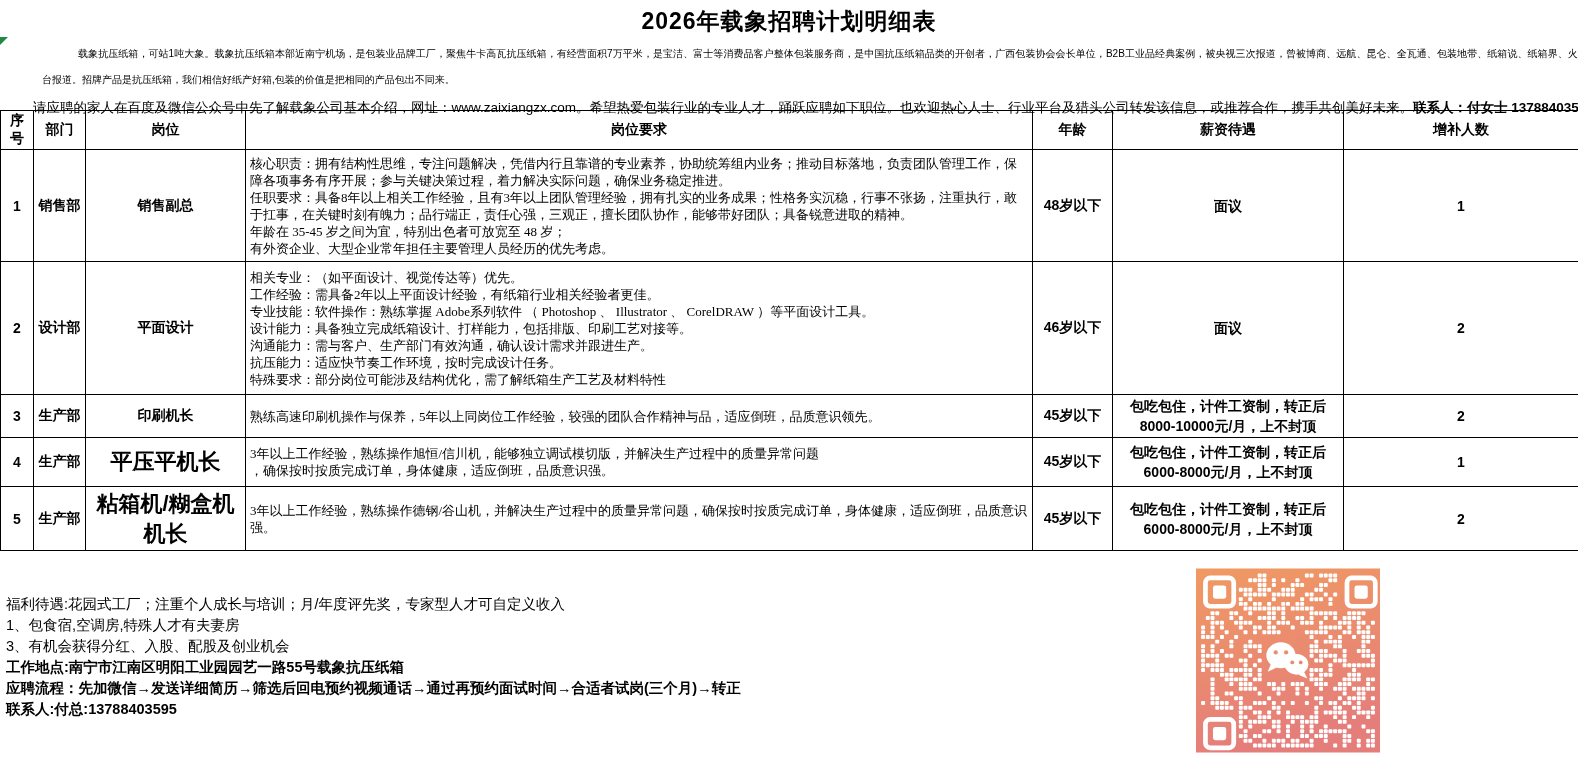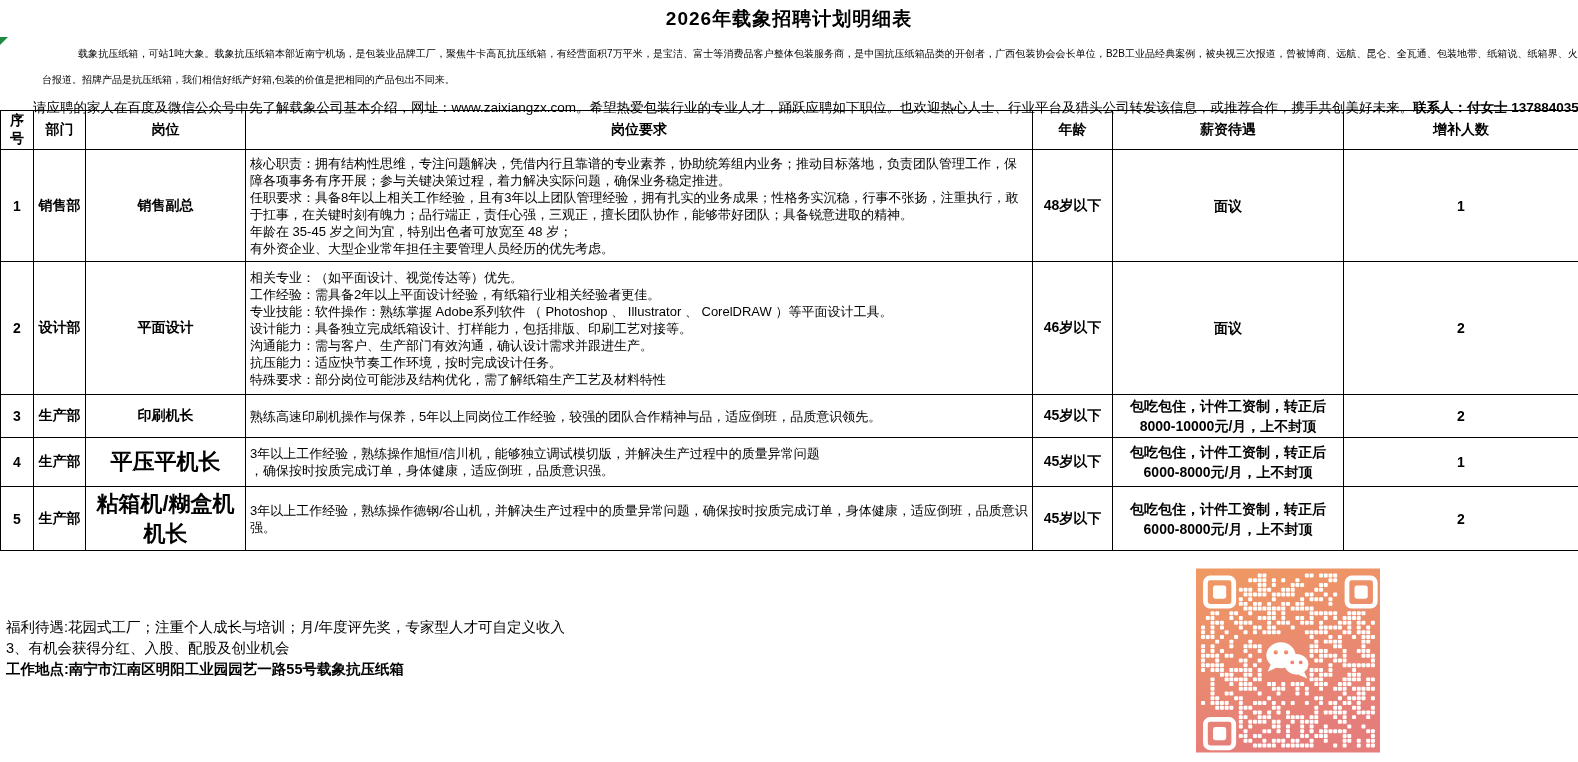--- a/index.html
+++ b/index.html
@@ -2,21 +2,21 @@
 <html><head>
 <meta charset="utf-8">
 <style>
   html,body{margin:0;padding:0;background:#fff;}
   body{
     width:1578px;height:762px;position:relative;overflow:hidden;
     font-family:"Liberation Sans","DejaVu Sans",sans-serif;color:#000;
   }
   .title{
     position:absolute;top:6px;left:0;width:1578px;text-align:center;
-    font-size:19px;font-weight:bold;letter-spacing:1px;
+    font-size:23px;font-weight:bold;letter-spacing:1px;
   }
   .err-tri{
     position:absolute;left:0;top:37px;width:0;height:0;
     border-top:8px solid #1f8a42;border-right:8px solid transparent;
   }
   .p1{
     position:absolute;top:41px;left:6px;width:1566px;
     font-size:10px;line-height:26px;text-indent:3.6em;text-align:justify;margin-left:36px;
   }
   .p2{
@@ -38,26 +38,26 @@
   tr.r3{height:43px;}
   tr.r4{height:49px;}
   tr.r5{height:64px;}
   td.no,td.dept,td.age,td.sal,td.cnt{
     font-weight:bold;text-align:center;vertical-align:middle;font-size:14px;
   }
   td.pos{font-weight:bold;text-align:center;vertical-align:middle;font-size:14px;}
   td.pos.lg{font-size:22px;}
   td.req{
     font-size:13px;line-height:17px;vertical-align:middle;
-    white-space:pre-wrap;word-break:break-all;text-align:left;padding:2px 5px;
+    white-space:pre-wrap;word-break:break-all;text-align:left;padding:2px 5px;font-family:Liberation Serif, serif;
   }
   td.sal{white-space:pre-wrap;line-height:20px;}
   .footer{
     position:absolute;top:594px;left:6px;width:1170px;
-    font-size:14.5px;line-height:21px;white-space:nowrap;margin-top:23px;
+    font-size:14.5px;line-height:21px;white-space:nowrap;
   }
   .qr{position:absolute;left:1196px;top:568px;width:184px;height:185px;}
   .qr svg{display:block;}
 </style>
 </head>
 <body>
 
 <div class="title">2026年载象招聘计划明细表</div>
 <div class="err-tri"></div>
 
@@ -142,22 +142,25 @@
       <td class="age">45岁以下</td>
       <td class="sal">包吃包住，计件工资制，转正后
 6000-8000元/月，上不封顶</td>
       <td class="cnt">2</td>
     </tr>
   </tbody>
 </table>
 
 <div class="footer">
   <div>福利待遇:花园式工厂；注重个人成长与培训；月/年度评先奖，专家型人才可自定义收入</div>
+  <div>1、包食宿,空调房,特殊人才有夫妻房</div>
   <div>3、有机会获得分红、入股、配股及创业机会</div>
   <div class="b">工作地点:南宁市江南区明阳工业园园艺一路55号载象抗压纸箱</div>
+  <div class="b">应聘流程：先加微信→发送详细简历→筛选后回电预约视频通话→通过再预约面试时间→合适者试岗(三个月)→转正</div>
+  <div class="b">联系人:付总:13788403595</div>
 </div>
 
 <div class="qr">
   <svg id="qrsvg" viewBox="0 0 39 39" width="184" height="185" xmlns="http://www.w3.org/2000/svg">
       <defs>
         <linearGradient id="g" x1="0" y1="0" x2="0.25" y2="1">
           <stop offset="0" stop-color="#f09a62"></stop>
           <stop offset="1" stop-color="#e57d7b"></stop>
         </linearGradient>
       </defs>

